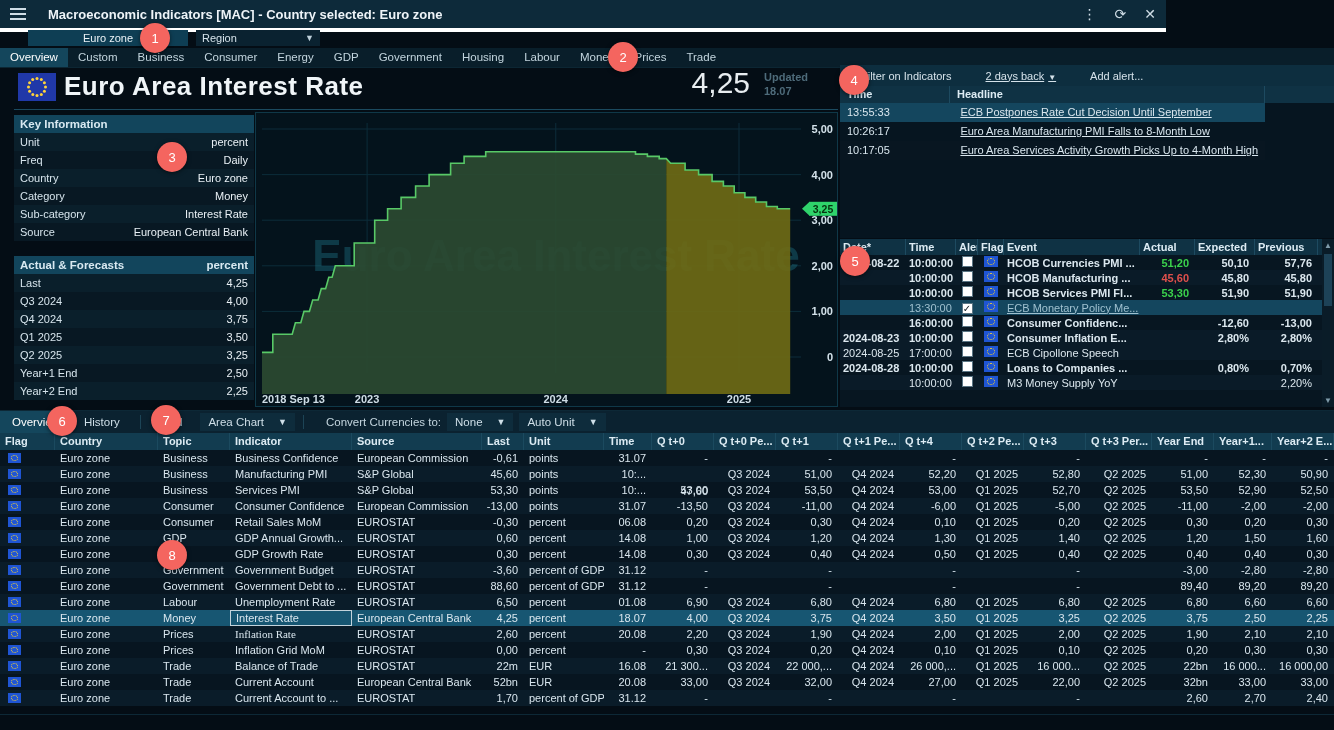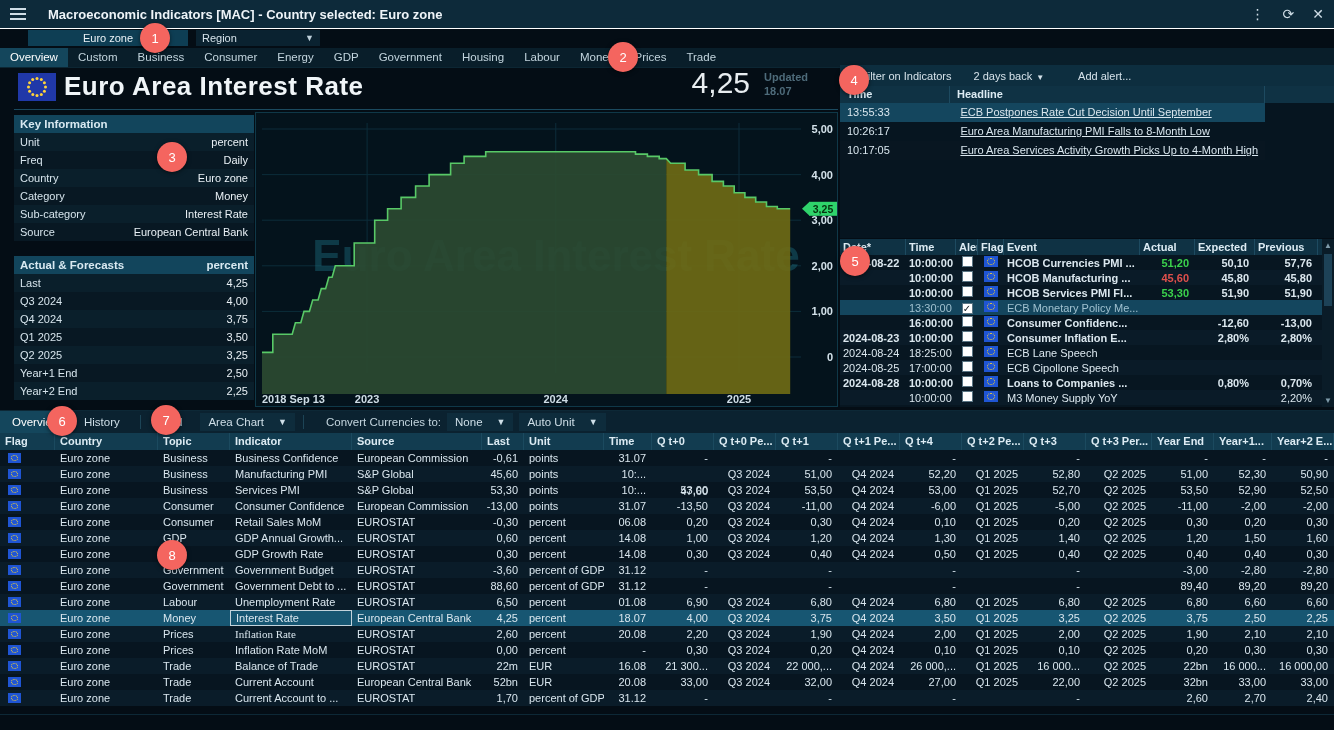--- a/index.html
+++ b/index.html
@@ -1,20 +1,20 @@
 <!DOCTYPE html>
 <html><head>
 <meta charset="utf-8">
 <style>
   html,body{margin:0;padding:0;background:#000;}
   .app{position:relative;width:1334px;height:730px;background:#040d15;overflow:hidden;
        font-family:"Liberation Sans",sans-serif;color:#dce8ee;font-size:11px;}
   .abs{position:absolute;}
   
-  .titlebar{left:0;top:0;width:1334px;height:28px;background:#0d2a3a;display:flex;align-items:center;border-bottom:1px solid #ffffff;}
+  .titlebar{left:0;top:0;width:1166px;height:28px;background:#0d2a3a;display:flex;align-items:center;border-bottom:4px solid #ffffff;}
   .hamburger{margin-left:10px;width:16px;display:flex;flex-direction:column;gap:3px;cursor:pointer;}
   .hamburger i{height:2px;background:#cfdde6;display:block;}
   .app-title{margin-left:22px;font-weight:bold;font-size:13px;color:#eef4f8;white-space:nowrap;}
   .tb-icons{margin-left:auto;margin-right:10px;display:flex;gap:18px;align-items:center;color:#cfdde6;font-size:14px;}
   .tb-icons span{cursor:pointer;}
   
   .country-box{left:28px;top:30px;width:160px;height:16px;background:#0e3e54;display:flex;align-items:center;justify-content:center;font-size:11px;color:#eaf2f6;}
   .region-box{left:196px;top:30px;width:112px;height:16px;background:#0a2230;display:flex;align-items:center;padding:0 6px;color:#d5e2ea;}
   .region-box .caret{margin-left:auto;font-size:9px;color:#bed0da;}
   
@@ -38,21 +38,21 @@
   .keyinfo{left:14px;top:115px;width:240px;}
   .forecasts{left:14px;top:256px;width:240px;}
   
   .chart-panel{left:255px;top:112px;width:583px;height:295px;background:#04131c;border:1px solid #0f3848;box-sizing:border-box;}
   
   .news-panel{left:840px;top:65px;width:494px;height:173px;background:#061520;}
   .news-toolbar{height:21px;background:#0d2e3f;display:flex;align-items:center;font-size:11px;color:#d5e2ea;}
   .cb{width:11px;height:11px;background:#ffffff;border:1px solid #5a7584;box-sizing:border-box;font-size:10px;line-height:9px;text-align:center;color:#10181e;cursor:pointer;flex:0 0 auto;}
   .news-toolbar .cb{margin-left:5px;}
   .news-toolbar .lbl{margin-left:5px;}
-  .news-toolbar .range{margin-left:22px;cursor:pointer;}
+  .news-toolbar .range{margin-left:34px;cursor:pointer;text-decoration:underline;}
   .news-toolbar .caret{font-size:8px;margin-left:4px;}
   .news-toolbar .addalert{margin-left:34px;cursor:pointer;}
   .news-header{height:17px;background:#0f3244;display:flex;font-weight:bold;color:#dcebf3;}
   .news-header .c1{width:110px;padding-left:7px;line-height:17px;border-right:1px solid #1d4a60;box-sizing:border-box;}
   .news-header .c2{width:315px;padding-left:7px;line-height:17px;border-right:1px solid #1d4a60;box-sizing:border-box;}
   .news-row{height:19px;display:flex;width:425px;cursor:pointer;}
   .news-row .t{width:110px;padding-left:7px;line-height:19px;color:#d9e6ee;}
   .news-row .h{width:315px;padding-left:7px;line-height:19px;color:#d9e6ee;white-space:nowrap;overflow:hidden;text-decoration:underline;}
   .news-row.sel{background:#14465e;}
   .news-row.alt{background:#081621;}
@@ -332,21 +332,21 @@
           <span class="cal-cell" style="width: 136px;">HCOB Services PMI Fl...</span>
           <span class="cal-cell num" style="width: 55px; color: rgb(59, 210, 76);">53,30</span>
           <span class="cal-cell num" style="width: 60px;">51,90</span>
           <span class="cal-cell num" style="width: 63px;">51,90</span>
         </div>
         <div class="cal-row sel">
           <span class="cal-cell" style="width: 66px;"></span>
           <span class="cal-cell" style="width: 50px; color: rgb(159, 192, 207);">13:30:00</span>
           <span style="width: 22px; text-align: center;"><span class="cb" style="display: inline-block;">✓</span></span>
           <span style="width: 26px; text-align: center;"><span class="euflag"></span></span>
-          <span class="cal-cell" style="width: 136px; color: rgb(159, 192, 207);">ECB Monetary Policy Me...</span>
+          <span class="cal-cell" style="width: 136px; color: rgb(159, 192, 207); text-decoration: underline;">ECB Monetary Policy Me...</span>
           <span class="cal-cell num" style="width: 55px;"></span>
           <span class="cal-cell num" style="width: 60px;"></span>
           <span class="cal-cell num" style="width: 63px;"></span>
         </div>
         <div class="cal-row bold">
           <span class="cal-cell" style="width: 66px;"></span>
           <span class="cal-cell" style="width: 50px;">16:00:00</span>
           <span style="width: 22px; text-align: center;"><span class="cb" style="display: inline-block;"></span></span>
           <span style="width: 26px; text-align: center;"><span class="euflag"></span></span>
           <span class="cal-cell" style="width: 136px;">Consumer Confidenc...</span>
@@ -356,30 +356,20 @@
         </div>
         <div class="cal-row alt bold">
           <span class="cal-cell" style="width: 66px;">2024-08-23</span>
           <span class="cal-cell" style="width: 50px;">10:00:00</span>
           <span style="width: 22px; text-align: center;"><span class="cb" style="display: inline-block;"></span></span>
           <span style="width: 26px; text-align: center;"><span class="euflag"></span></span>
           <span class="cal-cell" style="width: 136px;">Consumer Inflation E...</span>
           <span class="cal-cell num" style="width: 55px;"></span>
           <span class="cal-cell num" style="width: 60px;">2,80%</span>
           <span class="cal-cell num" style="width: 63px;">2,80%</span>
-        </div>
-        <div class="cal-row">
-          <span class="cal-cell" style="width: 66px;">2024-08-24</span>
-          <span class="cal-cell" style="width: 50px;">18:25:00</span>
-          <span style="width: 22px; text-align: center;"><span class="cb" style="display: inline-block;"></span></span>
-          <span style="width: 26px; text-align: center;"><span class="euflag"></span></span>
-          <span class="cal-cell" style="width: 136px;">ECB Lane Speech</span>
-          <span class="cal-cell num" style="width: 55px;"></span>
-          <span class="cal-cell num" style="width: 60px;"></span>
-          <span class="cal-cell num" style="width: 63px;"></span>
         </div>
         <div class="cal-row alt">
           <span class="cal-cell" style="width: 66px;">2024-08-25</span>
           <span class="cal-cell" style="width: 50px;">17:00:00</span>
           <span style="width: 22px; text-align: center;"><span class="cb" style="display: inline-block;"></span></span>
           <span style="width: 26px; text-align: center;"><span class="euflag"></span></span>
           <span class="cal-cell" style="width: 136px;">ECB Cipollone Speech</span>
           <span class="cal-cell num" style="width: 55px;"></span>
           <span class="cal-cell num" style="width: 60px;"></span>
           <span class="cal-cell num" style="width: 63px;"></span>
@@ -730,21 +720,21 @@
         <span class="gcell num" style="width: 62px;">1,90</span>
         <span class="gcell num" style="width: 58px;">2,10</span>
         <span class="gcell num" style="width: 62px;">2,10</span>
       </div>
       <div class="grow">
         <span class="gflag">
           <span class="euflag"></span>
         </span>
         <span class="gcell" style="width: 103px;">Euro zone</span>
         <span class="gcell" style="width: 72px;">Prices</span>
-        <span class="gcell" style="width: 122px;">Inflation Rate MoM</span>
+        <span class="gcell" style="width: 122px;">Inflation Grid MoM</span>
         <span class="gcell" style="width: 130px;">EUROSTAT</span>
         <span class="gcell num" style="width: 42px;">0,00</span>
         <span class="gcell" style="width: 80px;">percent</span>
         <span class="gcell num" style="width: 48px;">-</span>
         <span class="gcell num" style="width: 62px;">0,30</span>
         <span class="gcell num" style="width: 62px;">Q3 2024</span>
         <span class="gcell num" style="width: 62px;">0,20</span>
         <span class="gcell num" style="width: 62px;">Q4 2024</span>
         <span class="gcell num" style="width: 62px;">0,10</span>
         <span class="gcell num" style="width: 62px;">Q1 2025</span>

